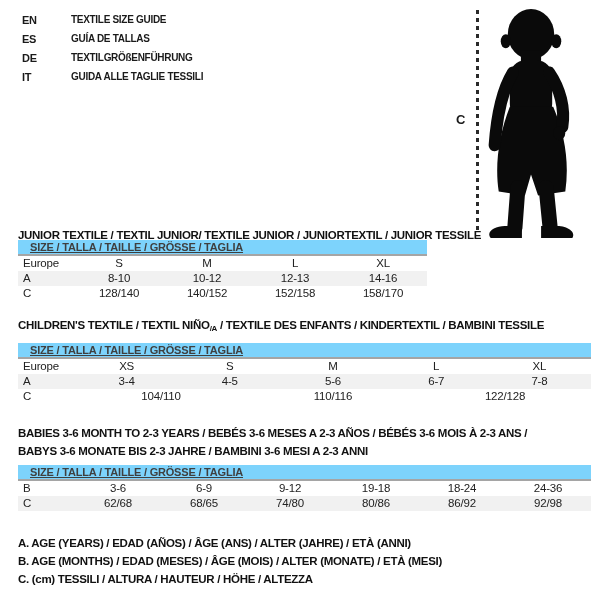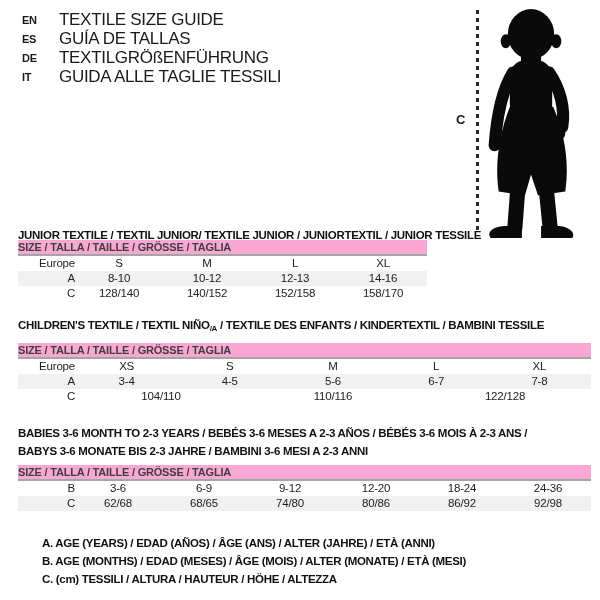--- a/index.html
+++ b/index.html
@@ -4,21 +4,21 @@
 <style>
   html,body{margin:0;padding:0;}
   body{
     width:600px;height:600px;background:#ffffff;position:relative;
     font-family:"Liberation Sans", sans-serif;color:#1a1a1a;overflow:hidden;
   }
   
   .lang-block{position:absolute;left:22px;top:10px;}
   .lang-row{display:flex;height:19px;align-items:center;}
   .lang-code{width:37px;font-weight:bold;font-size:11px;letter-spacing:-0.3px;}
-  .lang-label{font-weight:normal;font-size:17px;letter-spacing:-0.3px;white-space:nowrap;}
+  .lang-label{font-weight:bold;font-size:10px;letter-spacing:-0.3px;white-space:nowrap;margin-left:12px;}
 
   
   .figure{position:absolute;left:452px;top:6px;width:132px;height:236px;}
   .dash-line{
     position:absolute;left:24px;top:4px;width:3px;height:222px;
     background:repeating-linear-gradient(to bottom,#2a2a2a 0 4px,transparent 4px 8px);
   }
   .c-label{position:absolute;left:4px;top:106px;font-weight:bold;font-size:13px;}
   .baby-svg{position:absolute;left:32px;top:0;}
 
@@ -31,32 +31,32 @@
   .title2{top:319px;}
   .title3{top:424px;line-height:18px;}
   .title-sub{font-size:8px;vertical-align:-2px;font-weight:bold;}
 
   
   .size-table{position:absolute;left:18px;}
   .t1{top:240px;width:409px;}
   .t2{top:343px;width:573px;}
   .t3{top:465px;width:573px;}
   .size-bar{
-    height:14px;line-height:14px;background:#f9a8d4;border-bottom:2px solid #a5a5a5;
-    font-weight:bold;font-size:11px;color:#3f3f3f;padding-left:0;letter-spacing:-0.2px;
+    height:14px;line-height:14px;background:#7dd3fc;border-bottom:2px solid #a5a5a5;
+    font-weight:bold;font-size:11px;color:#3f3f3f;padding-left:12px;letter-spacing:-0.2px;text-decoration:underline;
   }
   .trow{display:flex;height:15px;line-height:15px;font-size:11.5px;letter-spacing:-0.2px;color:#222;}
   .trow.alt{background:#f1f1f1;}
-  .lbl{width:52px;padding-left:5px;text-align:right;}
+  .lbl{width:52px;padding-left:5px;text-align:left;}
   .cell{flex:1;text-align:center;}
 
   
   .footnotes{position:absolute;left:18px;top:534px;font-weight:bold;font-size:11.5px;
     letter-spacing:-0.3px;line-height:18px;color:#111;}
-  .footnote{white-space:nowrap;margin-left:24px;}
+  .footnote{white-space:nowrap;}
 </style>
 </head>
 <body>
 
 <div class="lang-block">
   <div class="lang-row">
     <span class="lang-code">EN</span>
     <span class="lang-label">TEXTILE SIZE GUIDE</span>
   </div>
   <div class="lang-row">
@@ -160,21 +160,21 @@
 </div>
 <div class="size-table t3">
   <div class="size-bar">
     <span>SIZE / TALLA / TAILLE / GRÖSSE / TAGLIA</span>
   </div>
   <div class="trow">
     <span class="lbl">B</span>
     <span class="cell">3-6</span>
     <span class="cell">6-9</span>
     <span class="cell">9-12</span>
-    <span class="cell">12-20</span>
+    <span class="cell">19-18</span>
     <span class="cell">18-24</span>
     <span class="cell">24-36</span>
   </div>
   <div class="trow alt">
     <span class="lbl">C</span>
     <span class="cell">62/68</span>
     <span class="cell">68/65</span>
     <span class="cell">74/80</span>
     <span class="cell">80/86</span>
     <span class="cell">86/92</span>

